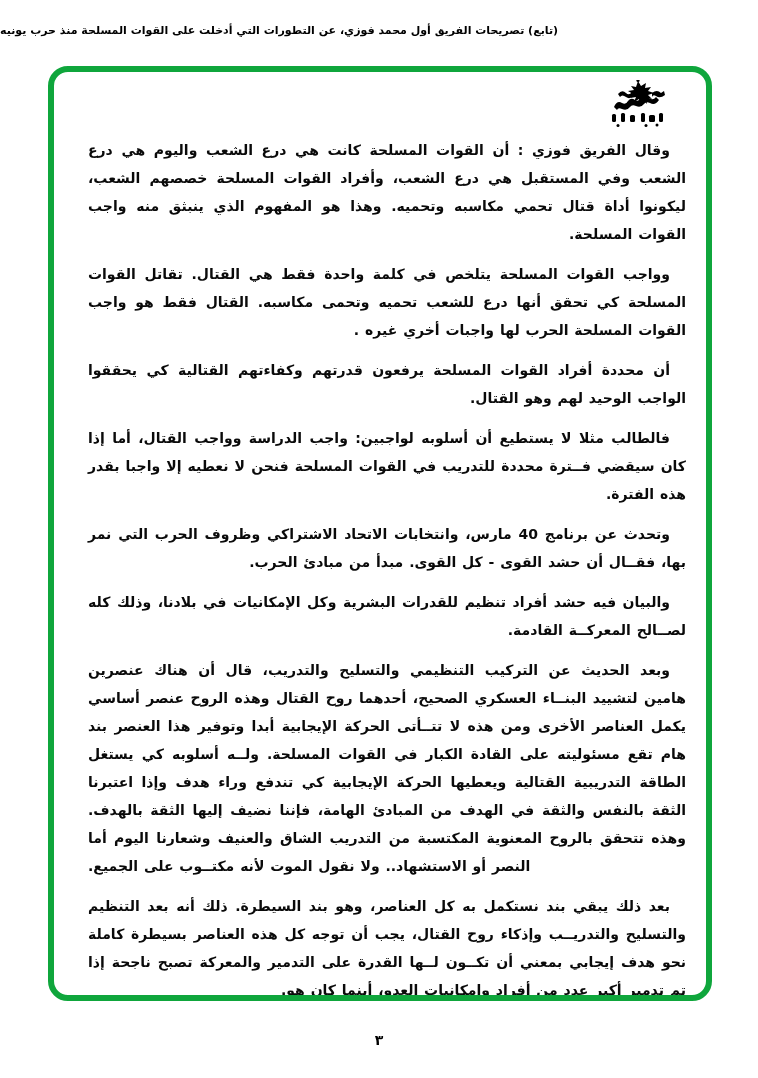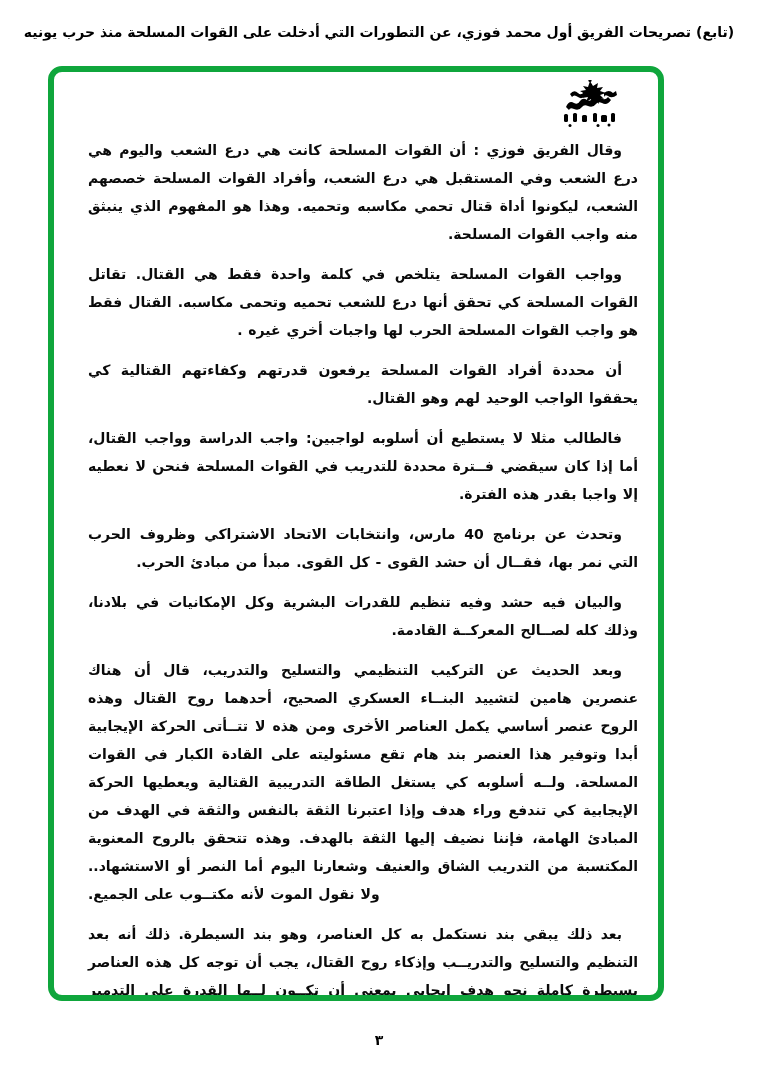--- a/index.html
+++ b/index.html
@@ -2,26 +2,26 @@
 <html lang="ar" dir="rtl"><head>
 <meta charset="utf-8">
 <style>
   html,body{margin:0;padding:0;background:#ffffff;}
   body{
     width:758px;height:1078px;position:relative;overflow:hidden;
     font-family:"DejaVu Sans",sans-serif;color:#0a0a0a;
   }
   .page-header{
     position:absolute;top:24px;left:0;right:0;
-    text-align:center;font-size:14px;font-weight:bold;color:#000;
+    text-align:left;font-size:11px;font-weight:bold;color:#000;
     letter-spacing:0;
   }
   .doc-frame{
-    position:absolute;left:48px;top:66px;width:616px;height:935px;
-    box-sizing:border-box;border:6px solid #0fa63c;border-radius:14px;
+    position:absolute;left:48px;top:66px;width:664px;height:935px;
+    box-sizing:border-box;border:6px solid #0fa63c;border-radius:20px;
     background:#fff;overflow:hidden;
   }
   .doc-content{
     padding:8px 20px 10px 34px;
   }
   .stamp-row{
     height:52px;margin-bottom:4px;
   }
   .stamp-row svg{display:block;margin-right:4px;}
   .doc-body p{
@@ -62,20 +62,20 @@
         <circle cx="63" cy="45" r="1.5" fill="#000"></circle>
       </svg>
     </div>
 
     <div class="doc-body">
       <p>وقال الفريق فوزي : أن القوات المسلحة كانت هي درع الشعب واليوم هي درع الشعب وفي المستقبل هي درع الشعب، وأفراد القوات المسلحة خصصهم الشعب، ليكونوا أداة قتال تحمي مكاسبه وتحميه. وهذا هو المفهوم الذي ينبثق منه واجب القوات المسلحة.</p>
       <p>وواجب القوات المسلحة يتلخص في كلمة واحدة فقط هي القتال. تقاتل القوات المسلحة كي تحقق أنها درع للشعب تحميه وتحمى مكاسبه. القتال فقط هو واجب القوات المسلحة الحرب لها واجبات أخري غيره .</p>
       <p>أن محددة أفراد القوات المسلحة يرفعون قدرتهم وكفاءتهم القتالية كي يحققوا الواجب الوحيد لهم وهو القتال.</p>
       <p>فالطالب مثلا لا يستطيع أن أسلوبه لواجبين: واجب الدراسة وواجب القتال، أما إذا كان سيقضي فــترة محددة للتدريب في القوات المسلحة فنحن لا نعطيه إلا واجبا بقدر هذه الفترة.</p>
       <p>وتحدث عن برنامج 40 مارس، وانتخابات الاتحاد الاشتراكي وظروف الحرب التي نمر بها، فقــال أن حشد القوى - كل القوى. مبدأ من مبادئ الحرب.</p>
-      <p>والبيان فيه حشد وفيه تنظيم للقدرات البشرية وكل الإمكانيات في بلادنا، وذلك كله لصــالح المعركــة القادمة.</p>
+      <p>والبيان فيه حشد أفراد تنظيم للقدرات البشرية وكل الإمكانيات في بلادنا، وذلك كله لصــالح المعركــة القادمة.</p>
       <p class="last-left">وبعد الحديث عن التركيب التنظيمي والتسليح والتدريب، قال أن هناك عنصرين هامين لتشييد البنــاء العسكري الصحيح، أحدهما روح القتال وهذه الروح عنصر أساسي يكمل العناصر الأخرى ومن هذه لا تتــأتى الحركة الإيجابية أبدا وتوفير هذا العنصر بند هام تقع مسئوليته على القادة الكبار في القوات المسلحة. ولــه أسلوبه كي يستغل الطاقة التدريبية القتالية ويعطيها الحركة الإيجابية كي تندفع وراء هدف وإذا اعتبرنا الثقة بالنفس والثقة في الهدف من المبادئ الهامة، فإننا نضيف إليها الثقة بالهدف. وهذه تتحقق  بالروح المعنوية المكتسبة من التدريب الشاق والعنيف وشعارنا اليوم أما النصر أو الاستشهاد.. ولا نقول الموت لأنه مكتــوب على الجميع.</p>
       <p>بعد ذلك يبقي بند نستكمل به كل العناصر، وهو بند السيطرة. ذلك أنه بعد التنظيم والتسليح والتدريــب وإذكاء روح القتال، يجب أن توجه كل هذه العناصر بسيطرة كاملة نحو هدف إيجابي بمعني أن تكــون لــها القدرة على التدمير والمعركة تصبح ناجحة إذا تم تدمير أكبر عدد من أفراد وإمكانيات العدو، أينما كان هو.</p>
     </div>
   </div>
 </div>
 
 <div class="page-number">٣</div>
 
 </body></html>

